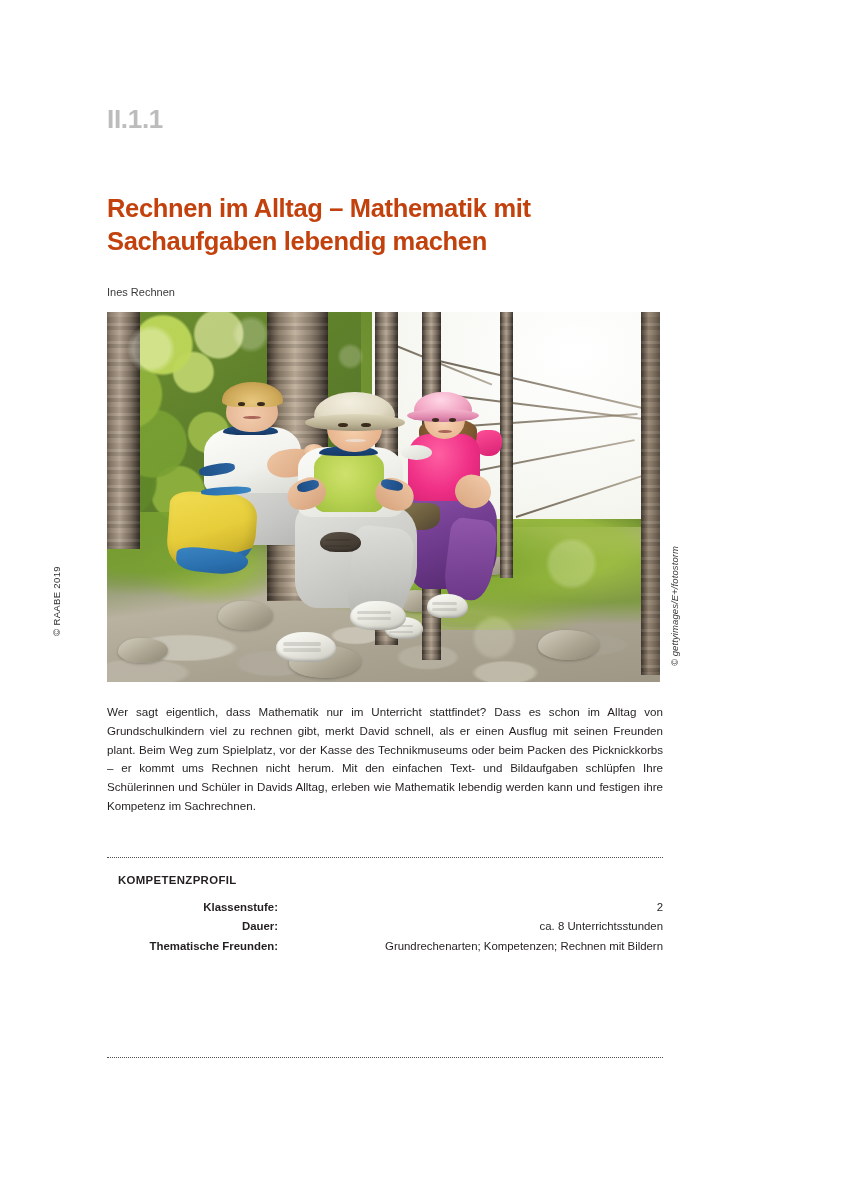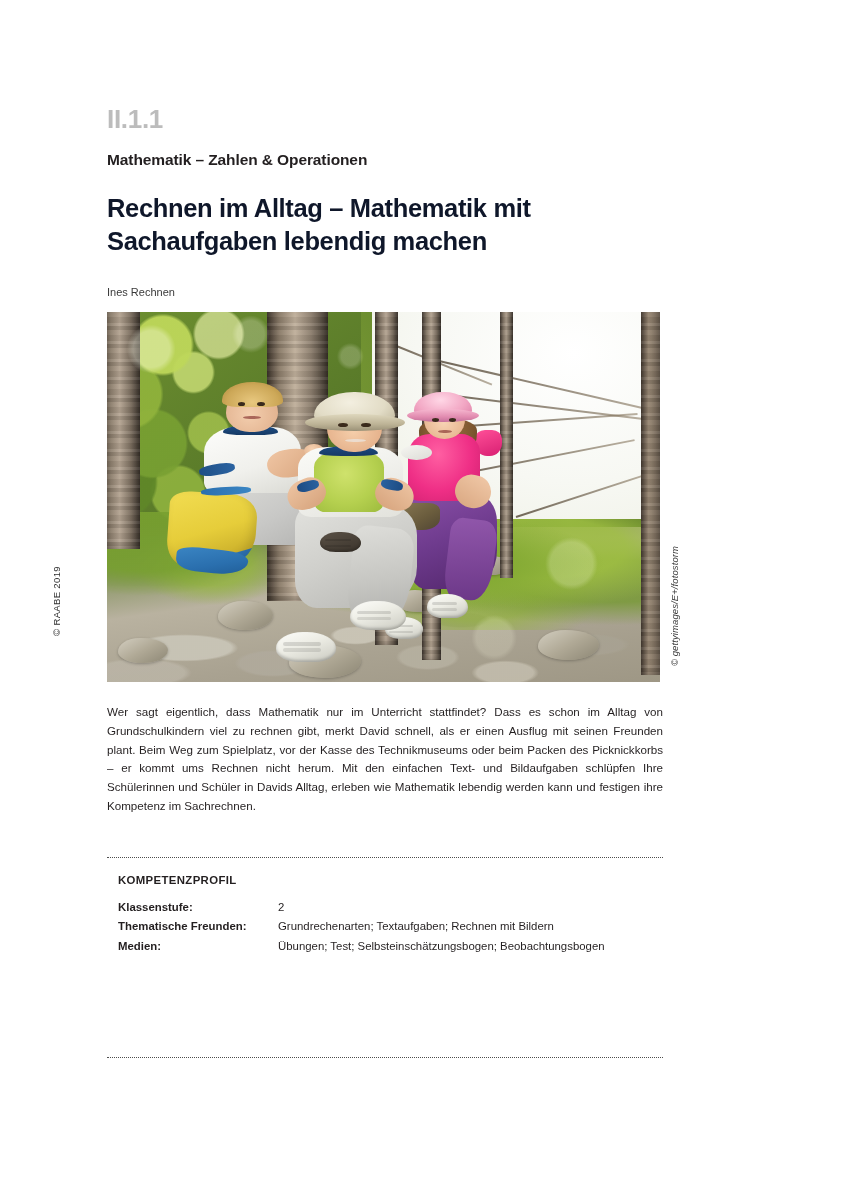--- a/index.html
+++ b/index.html
@@ -61,21 +61,21 @@
     letter-spacing: -0.1px;
   }
   .doc-title {
     position: absolute;
     left: 107px;
     top: 192px;
     width: 570px;
     font-size: 25.5px;
     font-weight: 700;
     line-height: 1.28;
-    color: #0f172a;
+    color: #c2410c;
     letter-spacing: -0.35px;
   }
   .author {
     position: absolute;
     left: 107px;
     top: 286px;
     font-size: 11px;
     font-weight: 400;
     color: #3a3a3a;
   }
@@ -529,40 +529,40 @@
     top: 899px;
     width: 545px;
     border-collapse: collapse;
     font-size: 11.4px;
     color: #231f20;
   }
   .kp-table td {
     padding: 0 0 2.6px 0;
     vertical-align: top;
     line-height: 1.48;
+    text-align: right;
   }
   .kp-label {
     width: 160px;
     font-weight: 700;
     white-space: nowrap;
   }
   .kp-value { font-weight: 400; }
   .kp-value div { line-height: 1.48; }
 </style>
 </head>
 <body>
 
 <div class="page">
 
   <div class="side-credit-wrap">
     <div class="side-credit-inner">© RAABE 2019</div>
   </div>
 
   <div class="chapter-no">II.1.1</div>
-  <div class="series-line">Mathematik – Zahlen &amp; Operationen</div>
   <div class="doc-title">Rechnen im Alltag – Mathematik mit Sachaufgaben lebendig machen</div>
   <div class="author">Ines Rechnen</div>
 
   <div class="photo-frame">
     <div class="ph foliage-base"></div>
     <div class="ph sky"></div>
     <div class="ph foliage-left"></div>
     <div class="ph foliage-right-low"></div>
     <div class="ph sapling"></div>
 
@@ -659,25 +659,25 @@
 
   <div class="kp-heading">KOMPETENZPROFIL</div>
 
   <table class="kp-table">
     <tbody>
       <tr>
         <td class="kp-label">Klassenstufe:</td>
         <td class="kp-value">2</td>
       </tr>
       <tr>
-        <td class="kp-label">Thematische Freunden:</td>
-        <td class="kp-value">Grundrechenarten; Textaufgaben; Rechnen mit Bildern</td>
+        <td class="kp-label">Dauer:</td>
+        <td class="kp-value">ca. 8 Unterrichtsstunden</td>
       </tr>
       <tr>
-        <td class="kp-label">Medien:</td>
-        <td class="kp-value">Übungen; Test; Selbsteinschätzungsbogen; Beobachtungsbogen</td>
+        <td class="kp-label">Thematische Freunden:</td>
+        <td class="kp-value">Grundrechenarten; Kompetenzen; Rechnen mit Bildern</td>
       </tr>
     </tbody>
   </table>
 
   <div class="rule rule-bottom"></div>
 
 </div>
 
 </body></html>

